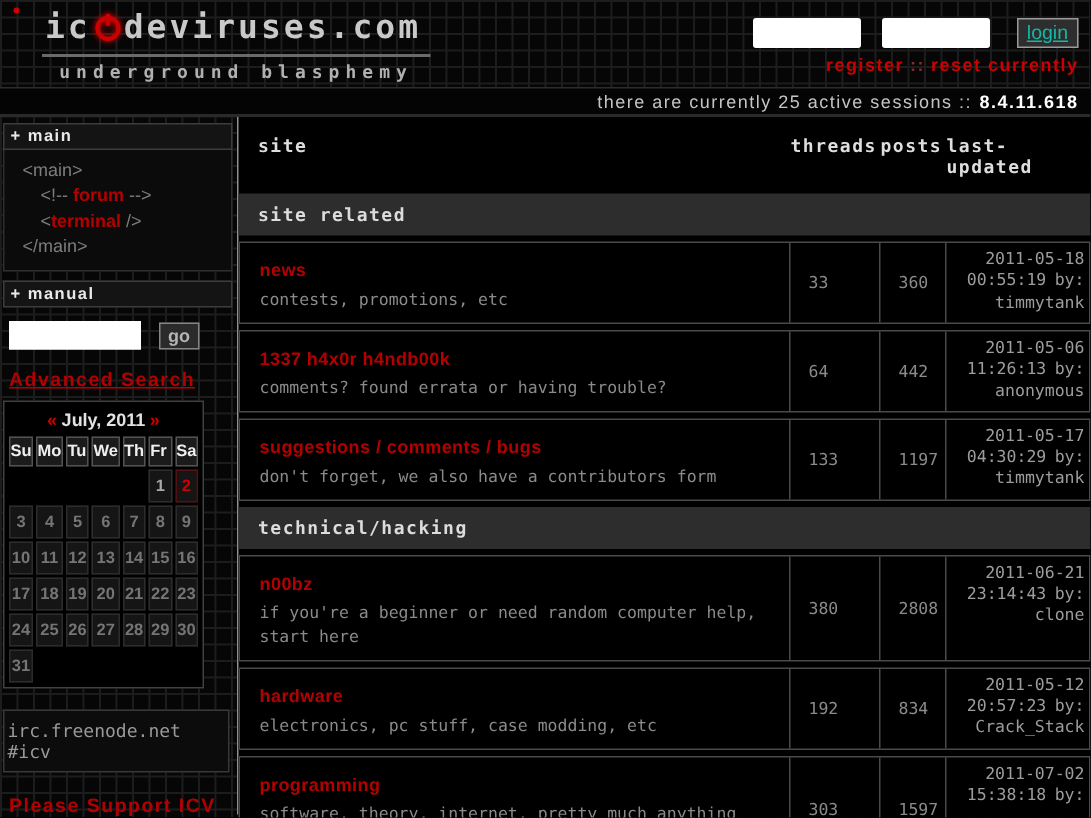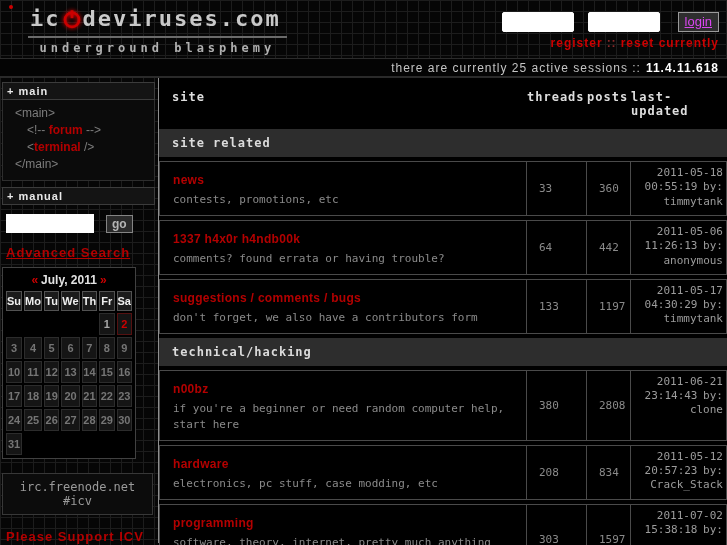--- a/index.html
+++ b/index.html
@@ -35,21 +35,21 @@
     text-align:center; font:bold 12px "DejaVu Sans Mono", monospace;
     letter-spacing:4px; color:#b0b0b0; margin-top:3px;
   }
   .login-box { position:absolute; right:8px; top:12px; text-align:right; }
   .login-row { display:flex; align-items:center; gap:14px; justify-content:flex-end; }
   .login-input {
     width:72px; height:20px; background:#fff; border:1px solid #fff;
     border-radius:2px; font:12px "DejaVu Sans Mono", monospace; padding:0 3px;
   }
   .login-btn {
-    background:#2e2e2e; border:1px solid #9a9a9a; color:#d946ef;
+    background:#2e2e2e; border:1px solid #9a9a9a; color:#14b8a6;
     font:13px "Liberation Sans", sans-serif; padding:1px 6px 2px; cursor:pointer; margin-left:4px;text-decoration:underline;
   }
   .login-links { margin-top:4px; font:bold 12px "Liberation Sans", sans-serif; color:var(--bright-red); letter-spacing:1px; }
   .login-links a { color:var(--bright-red); text-decoration:none; cursor:pointer; }
   .login-links .sep { color:#8a2a2a; margin:0 4px; }
   
   .statusbar {
     height:20px; background:#040404; border-top:1px solid #2c2c2c; border-bottom:2px solid #2a2a2a;
     text-align:right; padding:2px 8px 0 0;
     font:12px "Liberation Sans", sans-serif; color:#c4c4c4; letter-spacing:1px;
@@ -75,32 +75,32 @@
   .adv-link {
     display:inline-block; margin:12px 0 0 4px; color:var(--accent-red);
     font:bold 13px "Liberation Sans", sans-serif; text-decoration:underline; cursor:pointer; letter-spacing:1px;
   }
   .calendar { border:1px solid #414141; background:#000; padding:3px; margin-top:6px; width:134px; }
   .cal-month { text-align:center; font:bold 12px "Liberation Sans", sans-serif; color:#e2e2e2; padding:2px 0 4px; }
   .cal-month .arrow { color:var(--bright-red); cursor:pointer; padding:0 3px; }
   .cal-grid { display:grid; grid-template-columns:repeat(7, 1fr); gap:2px; }
   .cal-hdr {
     background:#1b1b1b; border:1px solid #525252; color:#efefef;
-    font:bold 11px "Liberation Sans", sans-serif; text-align:center; padding:3px 0;
+    font:bold 11px "Liberation Sans", sans-serif; text-align:left; padding:3px 0;
   }
   .cal-day {
     background:#151515; border:1px solid #2c2c2c; color:#757575;
     font:bold 11px "Liberation Sans", sans-serif; text-align:center; padding:4px 0; min-height:20px; cursor:pointer;
   }
   .cal-day.empty { background:transparent; border-color:transparent; cursor:default; }
   .cal-day.d1 { color:#a8a8a8; }
   .cal-day.today { color:var(--bright-red); border-color:#551111; }
   .irc-box {
     margin-top:14px; border:1px solid #383838; background:#0c0c0c; width:151px;
-    font:12px "DejaVu Sans Mono", monospace; color:#9a9a9a; text-align:center; padding:6px 12px;
+    font:12px "DejaVu Sans Mono", monospace; color:#9a9a9a; text-align:left; padding:6px 2px;
   }
   .support { margin:14px 0 0 4px; color:var(--accent-red); font:bold 13px "Liberation Sans", sans-serif; letter-spacing:1px; }
   
   .ftable { margin:0; }
   .fhead { display:grid; grid-template-columns:1fr 60px 44px 96px; padding:6px 0 7px; }
   .fhead .h { color:#dedede; font:bold 12px "DejaVu Sans Mono", monospace; letter-spacing:1px; }
   .fhead .h.first { padding-left:13px; }
   .fhead .h.mid { text-align:left; }
   .fcat {
     margin-top:4px; background:var(--category-bg); color:#dcdcdc;
@@ -135,21 +135,21 @@
     <div class="login-box">
       <div class="login-row">
         <input class="login-input" type="text" value="" style="">
         <input class="login-input" type="password" value="" style="">
         <button class="login-btn">login</button>
       </div>
       <div class="login-links"><a>register</a><span class="sep">::</span><a>reset currently</a></div>
     </div>
   </div>
 
-  <div class="statusbar"><span>there are currently 25 active sessions ::</span><b>11.4.11.618</b></div>
+  <div class="statusbar"><span>there are currently 25 active sessions ::</span><b>8.4.11.618</b></div>
 
   <div class="columns">
 
     <div class="sidebar">
       <div class="side-hdr">+ main</div>
       <div class="code-box">
         <div class="code-line lvl1"><span>&lt;main&gt;</span></div>
         <div class="code-line lvl2"><span>&lt;!-- </span><a class="navlink">forum</a><span> --&gt;</span></div>
         <div class="code-line lvl2"><span>&lt;</span><a class="navlink">terminal</a><span> /&gt;</span></div>
         <div class="code-line lvl1"><span>&lt;/main&gt;</span></div>
@@ -271,21 +271,21 @@
           <div class="cell numcell">380</div>
           <div class="cell numcell">2808</div>
           <div class="cell updcell">2011-06-21 23:14:43 by: clone</div>
         </div>
 
         <div class="frow">
           <div class="cell title-cell">
             <a class="ftitle">hardware</a>
             <div class="fdesc">electronics, pc stuff, case modding, etc</div>
           </div>
-          <div class="cell numcell">208</div>
+          <div class="cell numcell">192</div>
           <div class="cell numcell">834</div>
           <div class="cell updcell">2011-05-12 20:57:23 by: Crack_Stack</div>
         </div>
 
         <div class="frow">
           <div class="cell title-cell">
             <a class="ftitle">programming</a>
             <div class="fdesc">software, theory, internet, pretty much anything code</div>
           </div>
           <div class="cell numcell">303</div>

